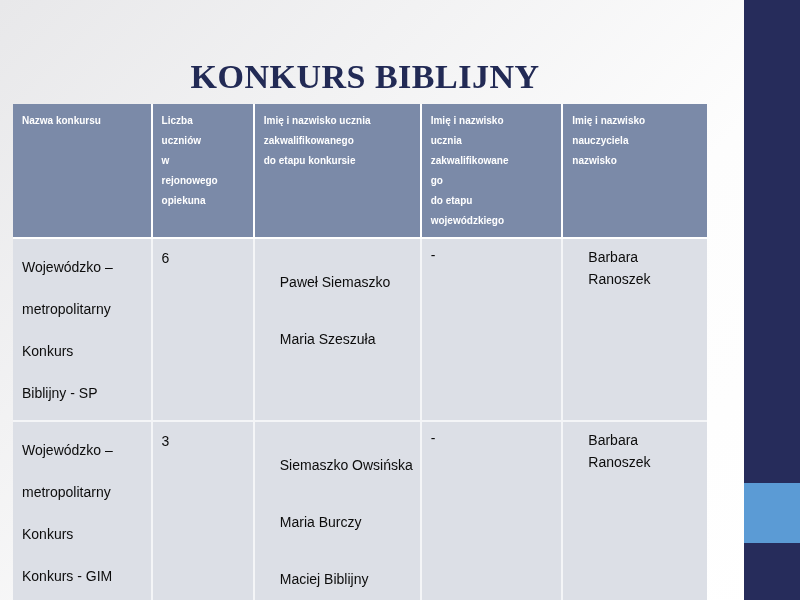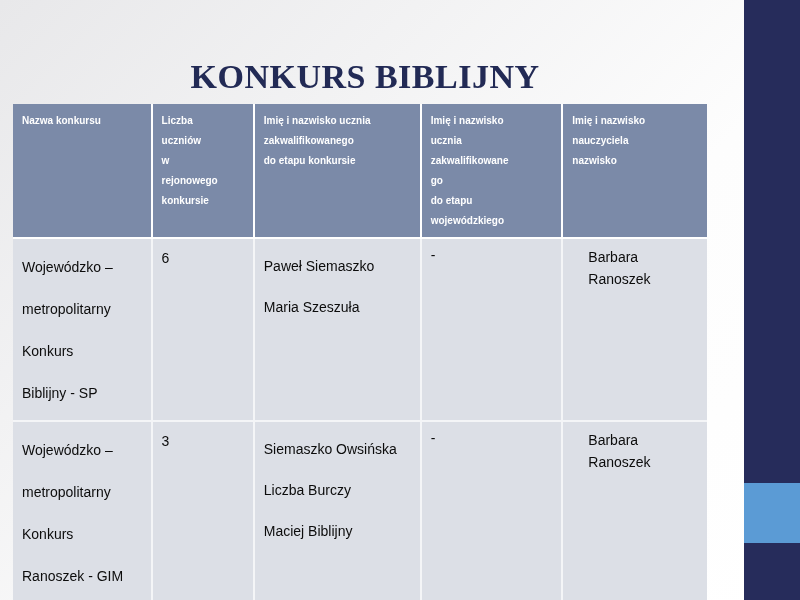--- a/index.html
+++ b/index.html
@@ -103,21 +103,21 @@
   
   .hdr-line { display: block; }
 
   
   .cell-loose p {
     margin: 0 0 0 0;
     line-height: 42px;
     white-space: nowrap;
   }
   .cell-med p {
-    margin: 0;
+    margin: 16px;
     line-height: 41px;
     white-space: nowrap;
   }
   .cell-tight p {
     margin: 0;
     line-height: 22px;
     white-space: nowrap;
   }
   .cell-plain {
     line-height: 24px;
@@ -150,21 +150,21 @@
     <thead>
       <tr>
         <th class="c1">
           <span class="hdr-line">Nazwa konkursu</span>
         </th>
         <th class="c2">
           <span class="hdr-line">Liczba</span>
           <span class="hdr-line">uczniów</span>
           <span class="hdr-line">w</span>
           <span class="hdr-line">rejonowego</span>
-          <span class="hdr-line">konkursie</span>
+          <span class="hdr-line">opiekuna</span>
         </th>
         <th class="c3">
           <span class="hdr-line">Imię i nazwisko ucznia</span>
           <span class="hdr-line">zakwalifikowanego</span>
           <span class="hdr-line">do etapu konkursie</span>
         </th>
         <th class="c4">
           <span class="hdr-line">Imię i nazwisko</span>
           <span class="hdr-line">ucznia</span>
           <span class="hdr-line">zakwalifikowane</span>
@@ -198,26 +198,26 @@
           <p>Barbara</p>
           <p>Ranoszek</p>
         </td>
       </tr>
 
       <tr class="row2">
         <td class="c1 cell-loose">
           <p>Wojewódzko –</p>
           <p>metropolitarny</p>
           <p>Konkurs</p>
-          <p>Ranoszek - GIM</p>
+          <p>Konkurs - GIM</p>
         </td>
         <td class="c2 cell-plain">3</td>
         <td class="c3 cell-med">
           <p>Siemaszko Owsińska</p>
-          <p>Liczba Burczy</p>
+          <p>Maria Burczy</p>
           <p>Maciej Biblijny</p>
         </td>
         <td class="c4 dash">-</td>
         <td class="c5 cell-tight">
           <p>Barbara</p>
           <p>Ranoszek</p>
         </td>
       </tr>
 
     </tbody>

